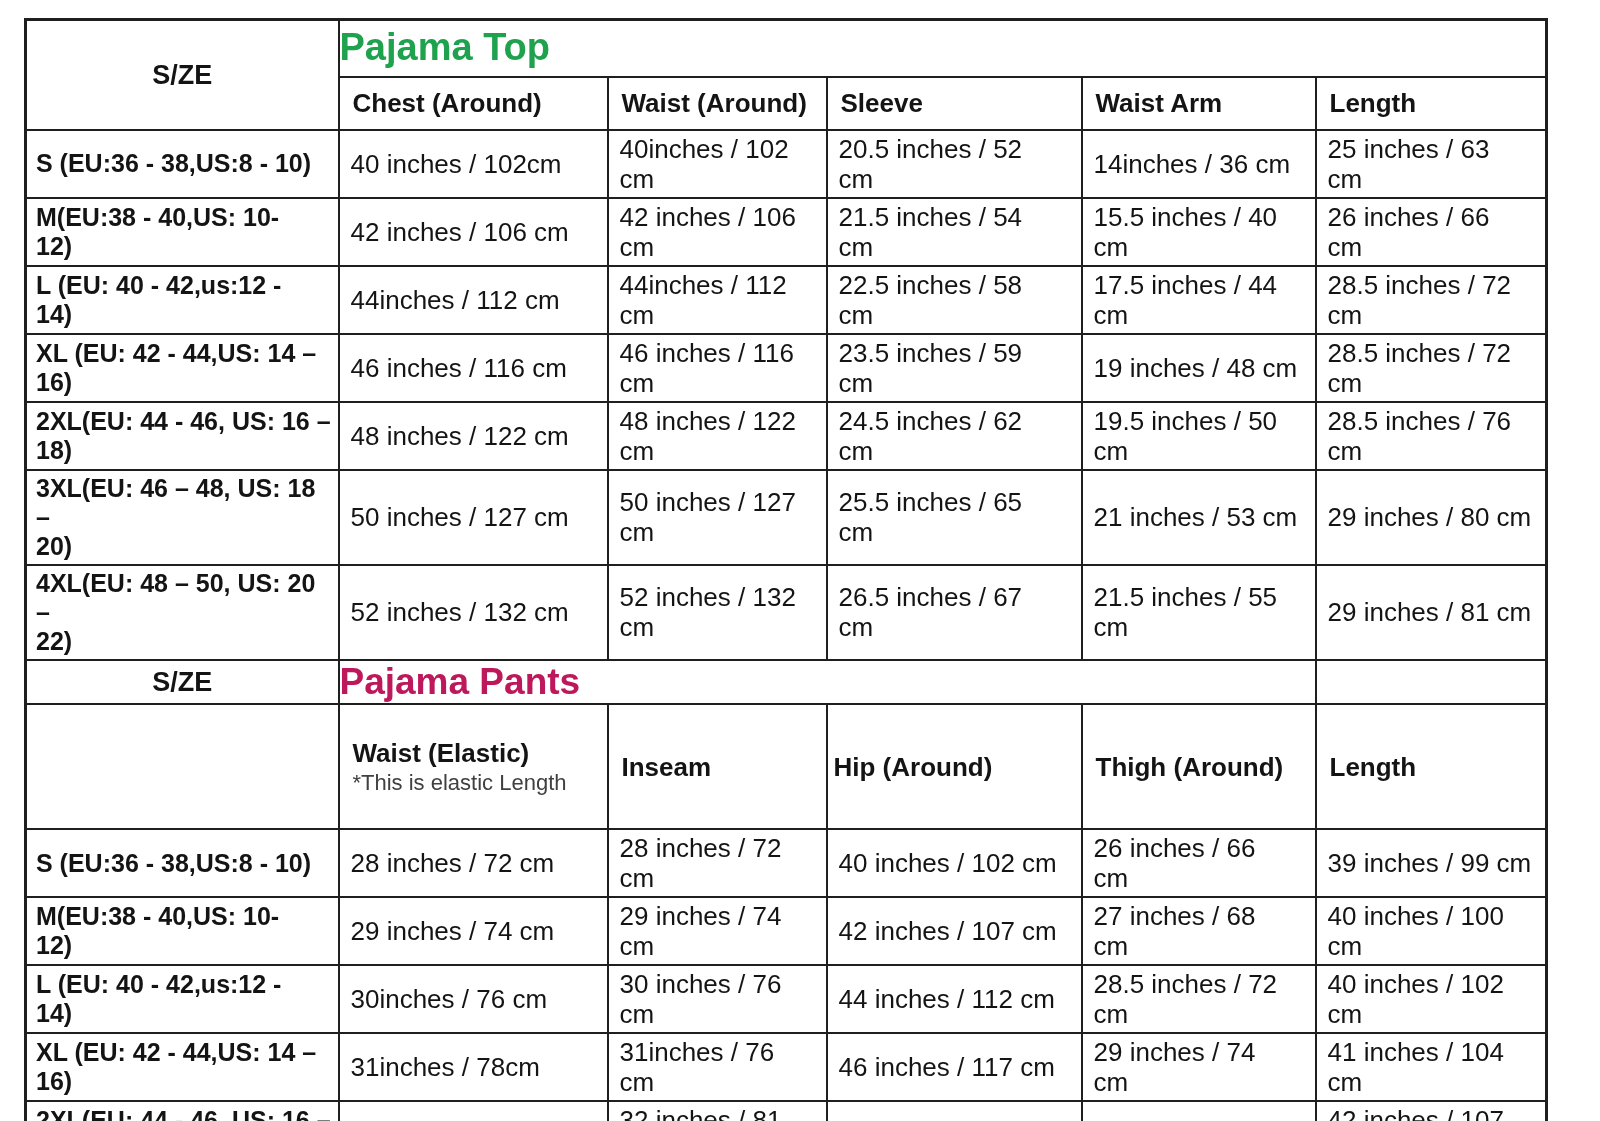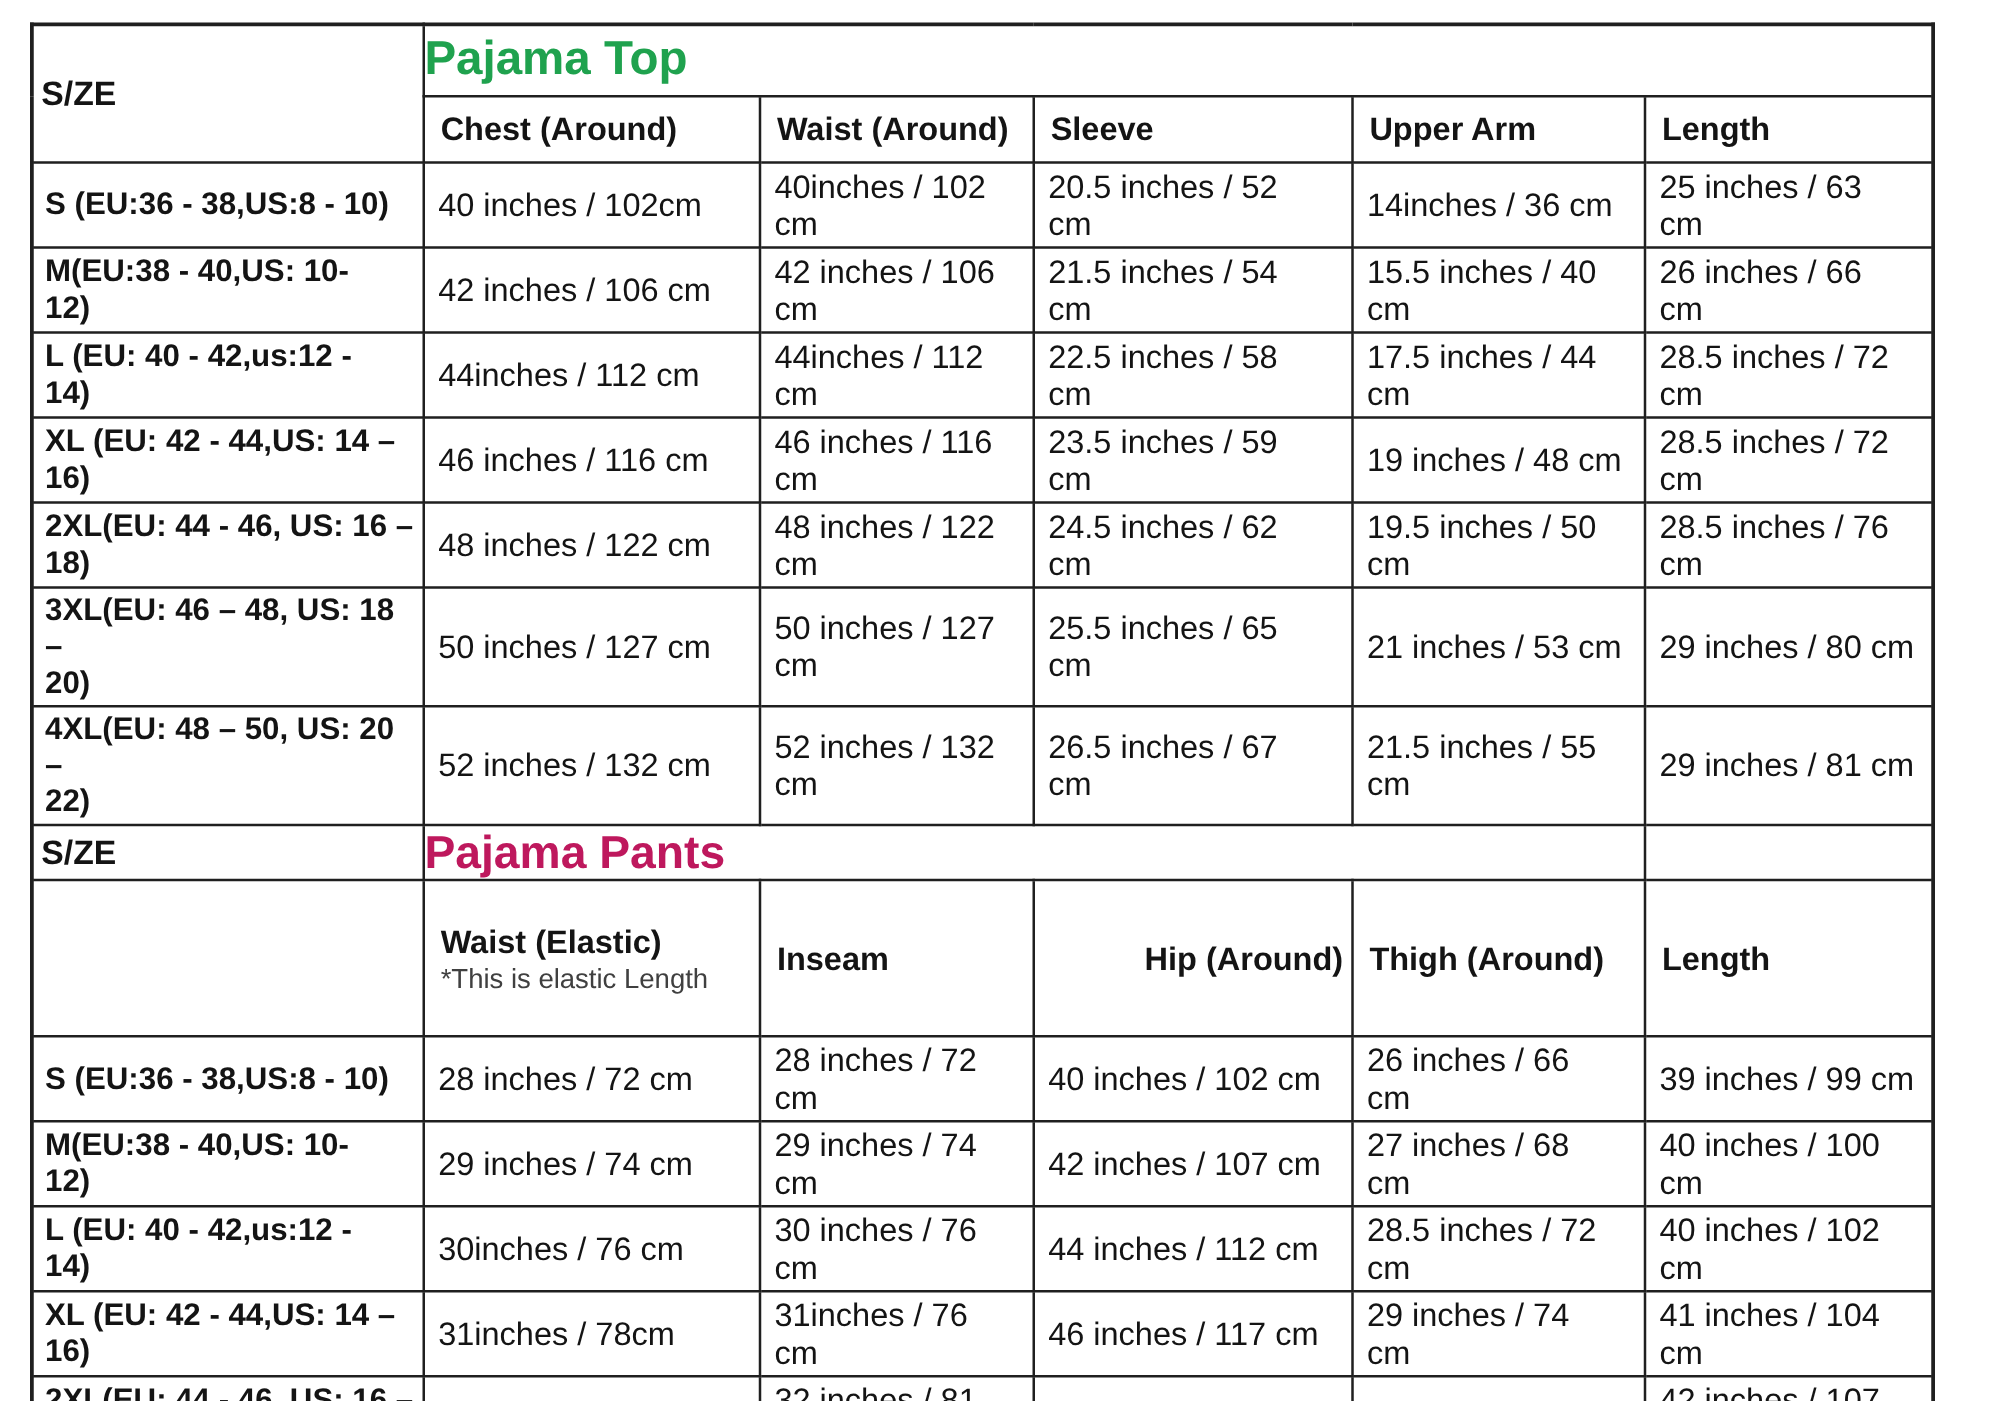--- a/index.html
+++ b/index.html
@@ -18,23 +18,23 @@
     font-size:26px;line-height:30px;white-space:pre-line;
     overflow:hidden;
   }
   tr.r-title{height:57px;}
   tr.r-head{height:53px;}
   tr.r-data{height:61px;}
   tr.r-ptitle{height:40px;}
   tr.r-phead{height:58px;}
   td.lbl{font-weight:bold;font-size:25px;line-height:29px;padding-left:9px;margin-top:33px;}
   td.hdr{font-weight:bold;padding-left:13px;}
-  td.center{text-align:right;padding-left:6px;}
+  td.center{text-align:left;padding-left:6px;}
   td.title-cell{font-weight:bold;font-size:38px;line-height:1.05;padding:2px 0;}
-  td.szhead{font-weight:bold;font-size:27px;text-align:left;padding-left:6px;}
+  td.szhead{font-weight:bold;font-size:27px;text-align:center;padding-left:6px;}
   .note{display:block;font-weight:normal;font-size:22px;line-height:25px;margin-top:2px;}
   td.empty{padding:0;}
 </style>
 </head>
 <body>
 
 <div class="chart-wrap">
 <table class="sizechart">
   <colgroup>
     <col style="width:313px">
@@ -47,21 +47,21 @@
 
   <tbody>
         <tr class="r-title">
     <td class="szhead" rowspan="2">S/ZE</td>
     <td class="title-cell" colspan="5" style="color:#1fa24e">Pajama Top</td>
   </tr>
   <tr class="r-head">
     <td class="hdr">Chest (Around)</td>
     <td class="hdr">Waist (Around)</td>
     <td class="hdr">Sleeve</td>
-    <td class="hdr">Upper Arm</td>
+    <td class="hdr">Waist Arm</td>
     <td class="hdr">Length</td>
   </tr>
 
   <tr class="r-data">
     <td class="lbl">S (EU:36 - 38,US:8 - 10)</td>
     <td>40 inches / 102cm</td>
     <td>40inches / 102
 cm</td>
     <td>20.5 inches / 52
 cm</td>

